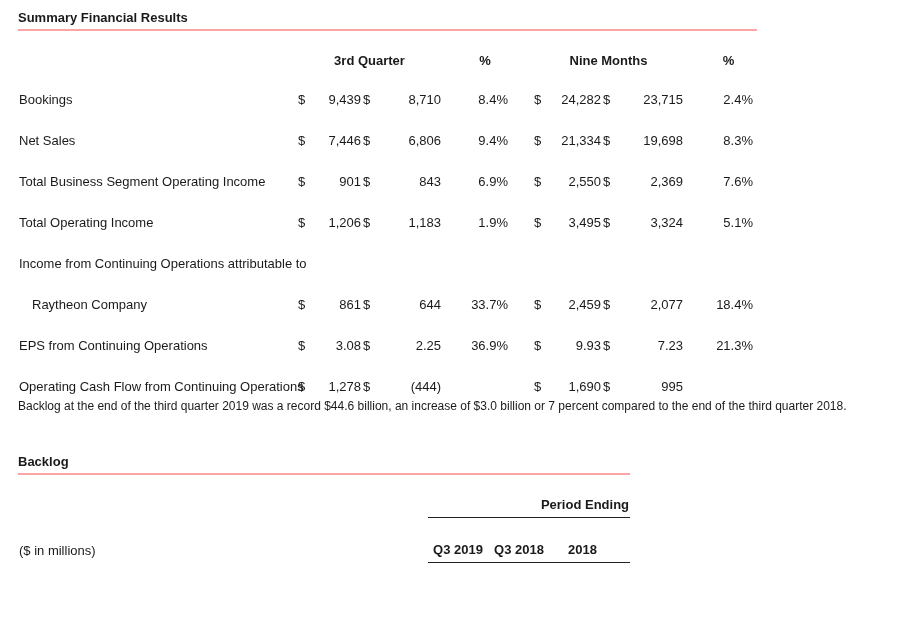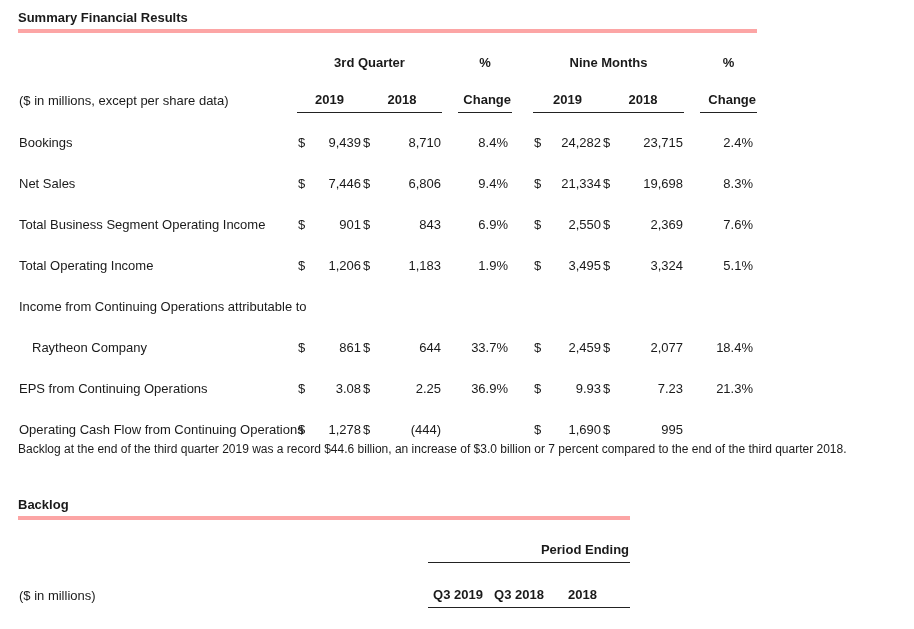--- a/index.html
+++ b/index.html
@@ -11,21 +11,21 @@
     font-size:13px;
     overflow:hidden;
   }
   .page { padding:10px 0 0 18px; }
 
   .section-title {
     font-weight:bold;
     font-size:13px;
     line-height:16px;
     padding-bottom:3px;
-    border-bottom:4px solid #fca5a5;
+    border-bottom:2px solid #fca5a5;
   }
   .w-main { width:739px; }
   .w-back { width:612px;margin-top:9px; }
 
   table { border-collapse:collapse; table-layout:fixed; }
   td { white-space:nowrap; overflow:visible; font-size:13px; }
 
   
   #summary-table { width:739px; }
   #summary-table thead td { font-weight:bold; }
@@ -85,32 +85,20 @@
       <tr class="group-row">
         <td></td>
         <td colspan="4" class="center">3rd Quarter</td>
         <td></td>
         <td class="center">%</td>
         <td></td>
         <td colspan="4" class="center">Nine Months</td>
         <td></td>
         <td class="center">%</td>
       </tr>
-      <tr class="year-row">
-        <td class="note-cell">($ in millions, except per share data)</td>
-        <td colspan="2" class="center ul">2019</td>
-        <td colspan="2" class="center ul">2018</td>
-        <td></td>
-        <td class="right ul">Change</td>
-        <td></td>
-        <td colspan="2" class="center ul">2019</td>
-        <td colspan="2" class="center ul">2018</td>
-        <td></td>
-        <td class="right ul">Change</td>
-      </tr>
     </thead>
     <tbody id="summary-body">
         <tr>
           <td class="label">Bookings</td>
           <td class="dcol">$</td>
           <td class="vcol">9,439</td>
           <td class="dcol">$</td>
           <td class="vcol">8,710</td>
           <td></td>
           <td class="ccol">8.4%</td>

